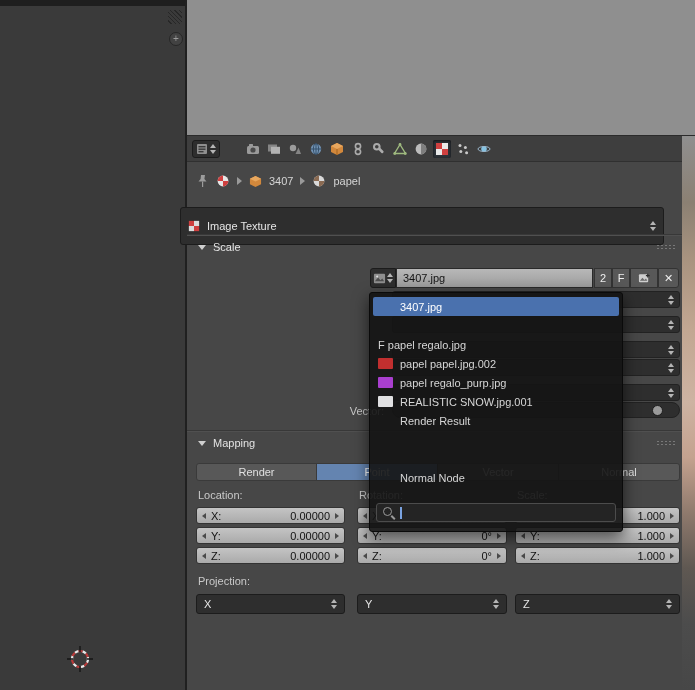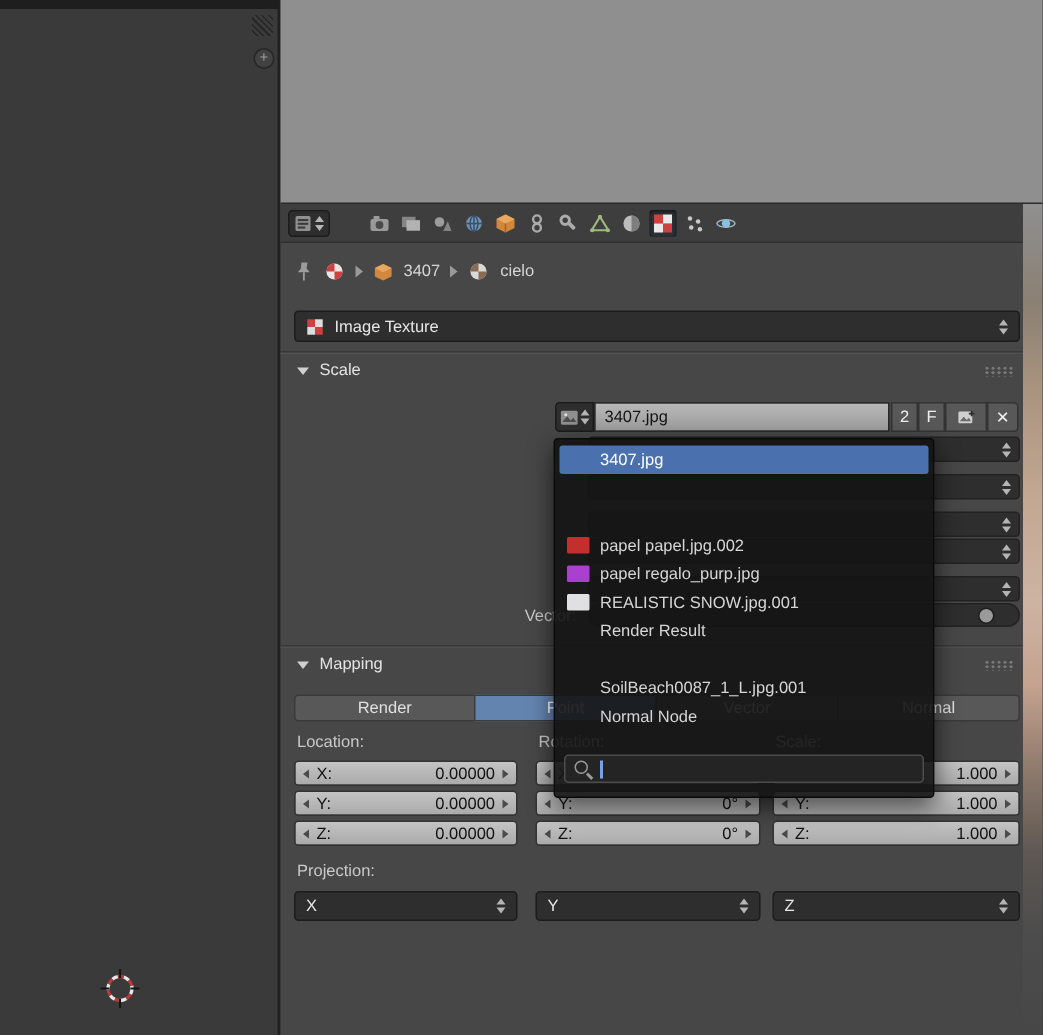--- a/index.html
+++ b/index.html
@@ -240,24 +240,24 @@
     <path d="M7 1 L13 4 V10 L7 13 L1 10 V4 Z" fill="#d2883c"></path>
     <path d="M7 1 L13 4 L7 7 L1 4 Z" fill="#e8a75e"></path>
   </svg>
   <span>3407</span>
   <span class="chev"></span>
   <svg width="14" height="14" viewBox="0 0 14 14">
     <circle cx="7" cy="7" r="5.4" fill="#d9d9d9"></circle>
     <path d="M7 1.6 A5.4 5.4 0 0 0 1.6 7 L7 7 Z" fill="#8a6a52"></path>
     <path d="M12.4 7 A5.4 5.4 0 0 1 7 12.4 L7 7 Z" fill="#8a6a52"></path>
   </svg>
-  <span>cielo</span>
-</div>
-
-<div class="abs dselect" style="left:196px;top:207px;width:484px;height:21px">
+  <span>papel</span>
+</div>
+
+<div class="abs dselect" style="left:180px;top:207px;width:484px;height:38px">
   <svg width="12" height="12" viewBox="0 0 14 14" style="margin-right:7px">
     <rect x="1" y="1" width="6" height="6" fill="#cf4040"></rect>
     <rect x="7" y="7" width="6" height="6" fill="#cf4040"></rect>
     <rect x="7" y="1" width="6" height="6" fill="#dddddd"></rect>
     <rect x="1" y="7" width="6" height="6" fill="#dddddd"></rect>
   </svg>
   <span>Image Texture</span>
   <span class="updown">
       <i class="u"></i>
       <i class="d"></i>
@@ -440,39 +440,39 @@
       <i class="u"></i>
       <i class="d"></i>
     </span>
 </div>
 
 <div class="abs popup">
   <div class="prow selected" style="top:4px">
     <span class="pic"></span>
     <span>3407.jpg</span>
   </div>
+  <div class="prow flush" style="top:42px">
+
+    <span>F papel regalo.jpg</span>
+  </div>
   <div class="prow" style="top:61px">
     <span class="pic" style="background: rgb(193, 47, 47);"></span>
     <span>papel papel.jpg.002</span>
   </div>
   <div class="prow" style="top:80px">
     <span class="pic" style="background: rgb(170, 63, 208);"></span>
     <span>papel regalo_purp.jpg</span>
   </div>
   <div class="prow" style="top:99px">
     <span class="pic" style="background: rgb(224, 224, 226);"></span>
     <span>REALISTIC SNOW.jpg.001</span>
   </div>
   <div class="prow" style="top:118px">
     <span class="pic"></span>
     <span>Render Result</span>
-  </div>
-  <div class="prow" style="top:156px">
-    <span class="pic"></span>
-    <span>SoilBeach0087_1_L.jpg.001</span>
   </div>
   <div class="prow" style="top:175px">
     <span class="pic"></span>
     <span>Normal Node</span>
   </div>
   <div class="searchbox">
     <span class="mag"></span>
     <span class="caret"></span>
     <span></span>
   </div>

